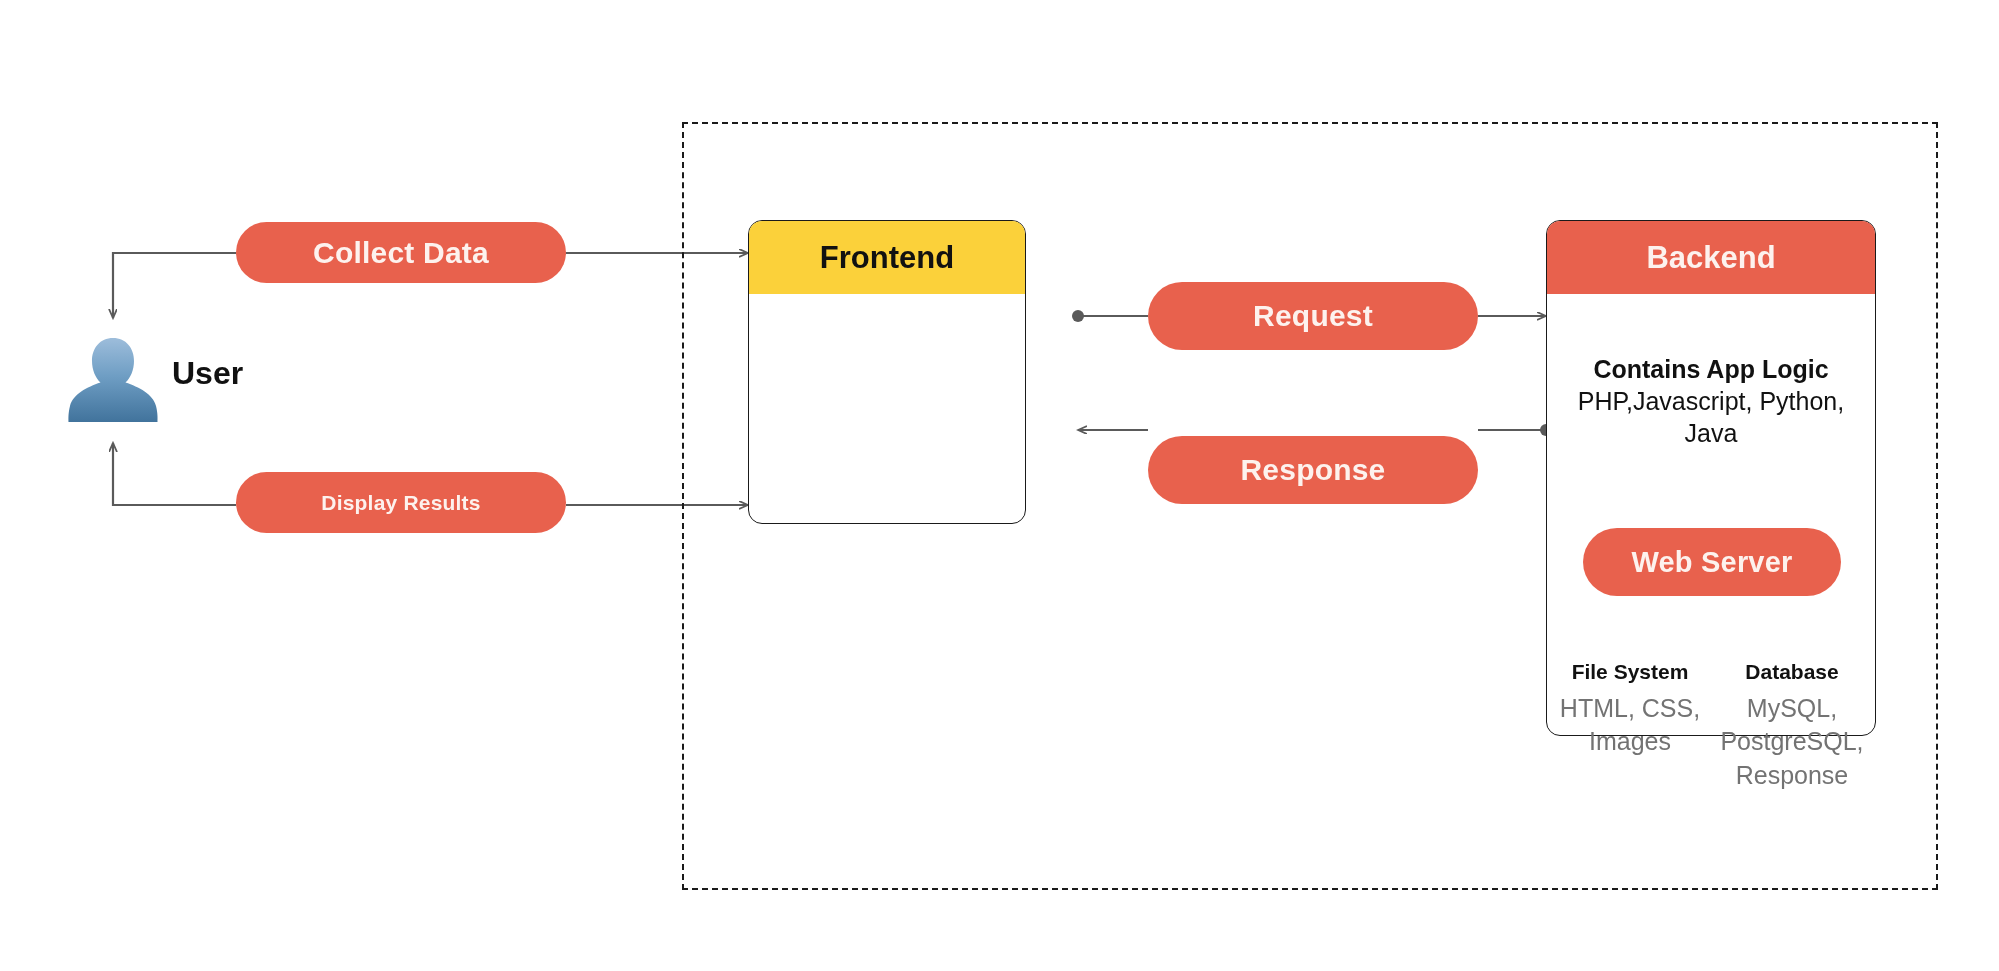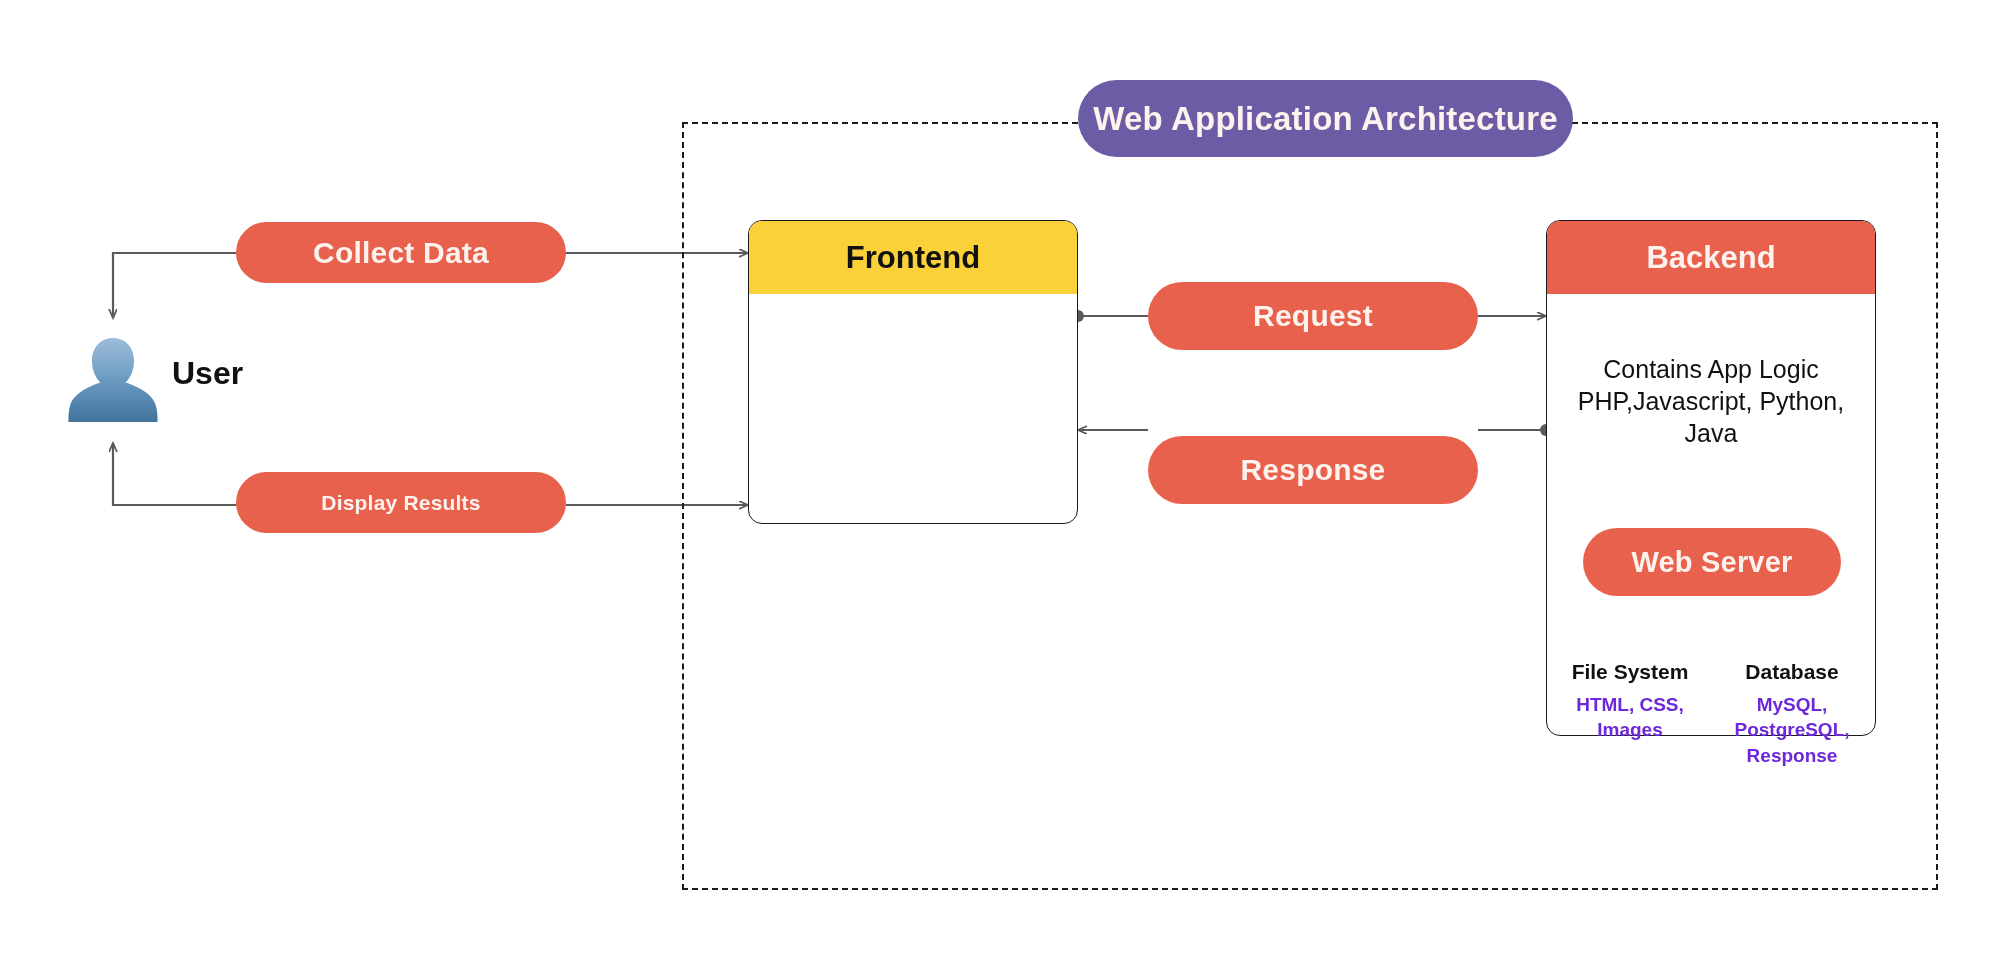--- a/index.html
+++ b/index.html
@@ -63,44 +63,44 @@
     display:flex; align-items:center; justify-content:center;
     font-size:31px; font-weight:700;
   }
   .node-body {
     flex:1 1 auto;
     display:flex; flex-direction:column;
     align-items:center;
     padding-top:30px;
   }
 
-  #frontend-node { left:748px; top:220px; width:330px; height:304px; }
+  #frontend-node { left:748px; top:220px; width:278px; height:304px; }
   #frontend-node .node-header { background:#fbd13a; color:#111; }
   #frontend-desc {
     width:264px; margin-top:22px;
     text-align:center; font-size:25px; line-height:1.28; color:#111;
   }
   #frontend-desc .strong { font-weight:700; }
 
   #backend-node { left:1546px; top:220px; width:330px; height:516px; }
   #backend-node .node-header { background:#e8614d; color:#fdf2ee; }
   #backend-desc {
     width:300px; margin-top:30px;
     text-align:center; font-size:25px; line-height:1.27; color:#111;
   }
-  #backend-desc .strong { font-weight:400; }
+  #backend-desc .strong { font-weight:700; }
 
   
   #backend-columns {
     position:absolute; left:1556px; top:660px;
     width:310px; display:flex; justify-content:space-between;
   }
   .col { width:148px; text-align:center; }
   .col-title { font-size:21px; font-weight:700; color:#111; margin-bottom:8px; }
-  .col-items { font-size:19px; line-height:1.33; color:#6d28d9;font-weight:bold; }
+  .col-items { font-size:25px; line-height:1.33; color:#737373; }
 </style>
 </head>
 <body>
 
 <div id="canvas">
 
   <svg id="wires" viewBox="0 0 1999 971" xmlns="http://www.w3.org/2000/svg">
     <defs>
       <marker id="arrow" markerWidth="11" markerHeight="11" refX="9" refY="4" orient="auto" markerUnits="userSpaceOnUse">
         <path d="M0,0 L9,4 L0,8" fill="none" stroke="#5a5a5a" stroke-width="1.8"></path>
@@ -128,21 +128,20 @@
       <path d="M1546,430 L1478,430"></path>
       <path d="M1148,430 L1078,430" marker-end="url(#arrow)"></path>
     </g>
 
     <circle cx="1078" cy="316" r="6" fill="#5a5a5a"></circle>
     <circle cx="1546" cy="430" r="6" fill="#5a5a5a"></circle>
   </svg>
 
   <div class="dashed-container"></div>
 
-  <div class="pill purple" id="title-pill">Web Application Architecture</div>
 
   <svg id="user-icon" viewBox="0 0 96 96" xmlns="http://www.w3.org/2000/svg">
     <path fill="url(#avatarGrad)" d="M48 6c-13 0-21 10-21 23 0 9 3.5 17 8.5 21.5 C22 55 8 62 5 74 c-2 8 -1.5 13 -1.5 16 h89 c0-3 .5-8 -1.5-16 C88 62 74 55 60.5 50.5 C65.5 46 69 38 69 29 69 16 61 6 48 6Z"></path>
   </svg>
   <div id="user-label">User</div>
 
   <div class="pill coral" id="pill-collect">Collect Data</div>
   <div class="pill coral" id="pill-display">Display Results</div>
 
   <div class="node" id="frontend-node">

